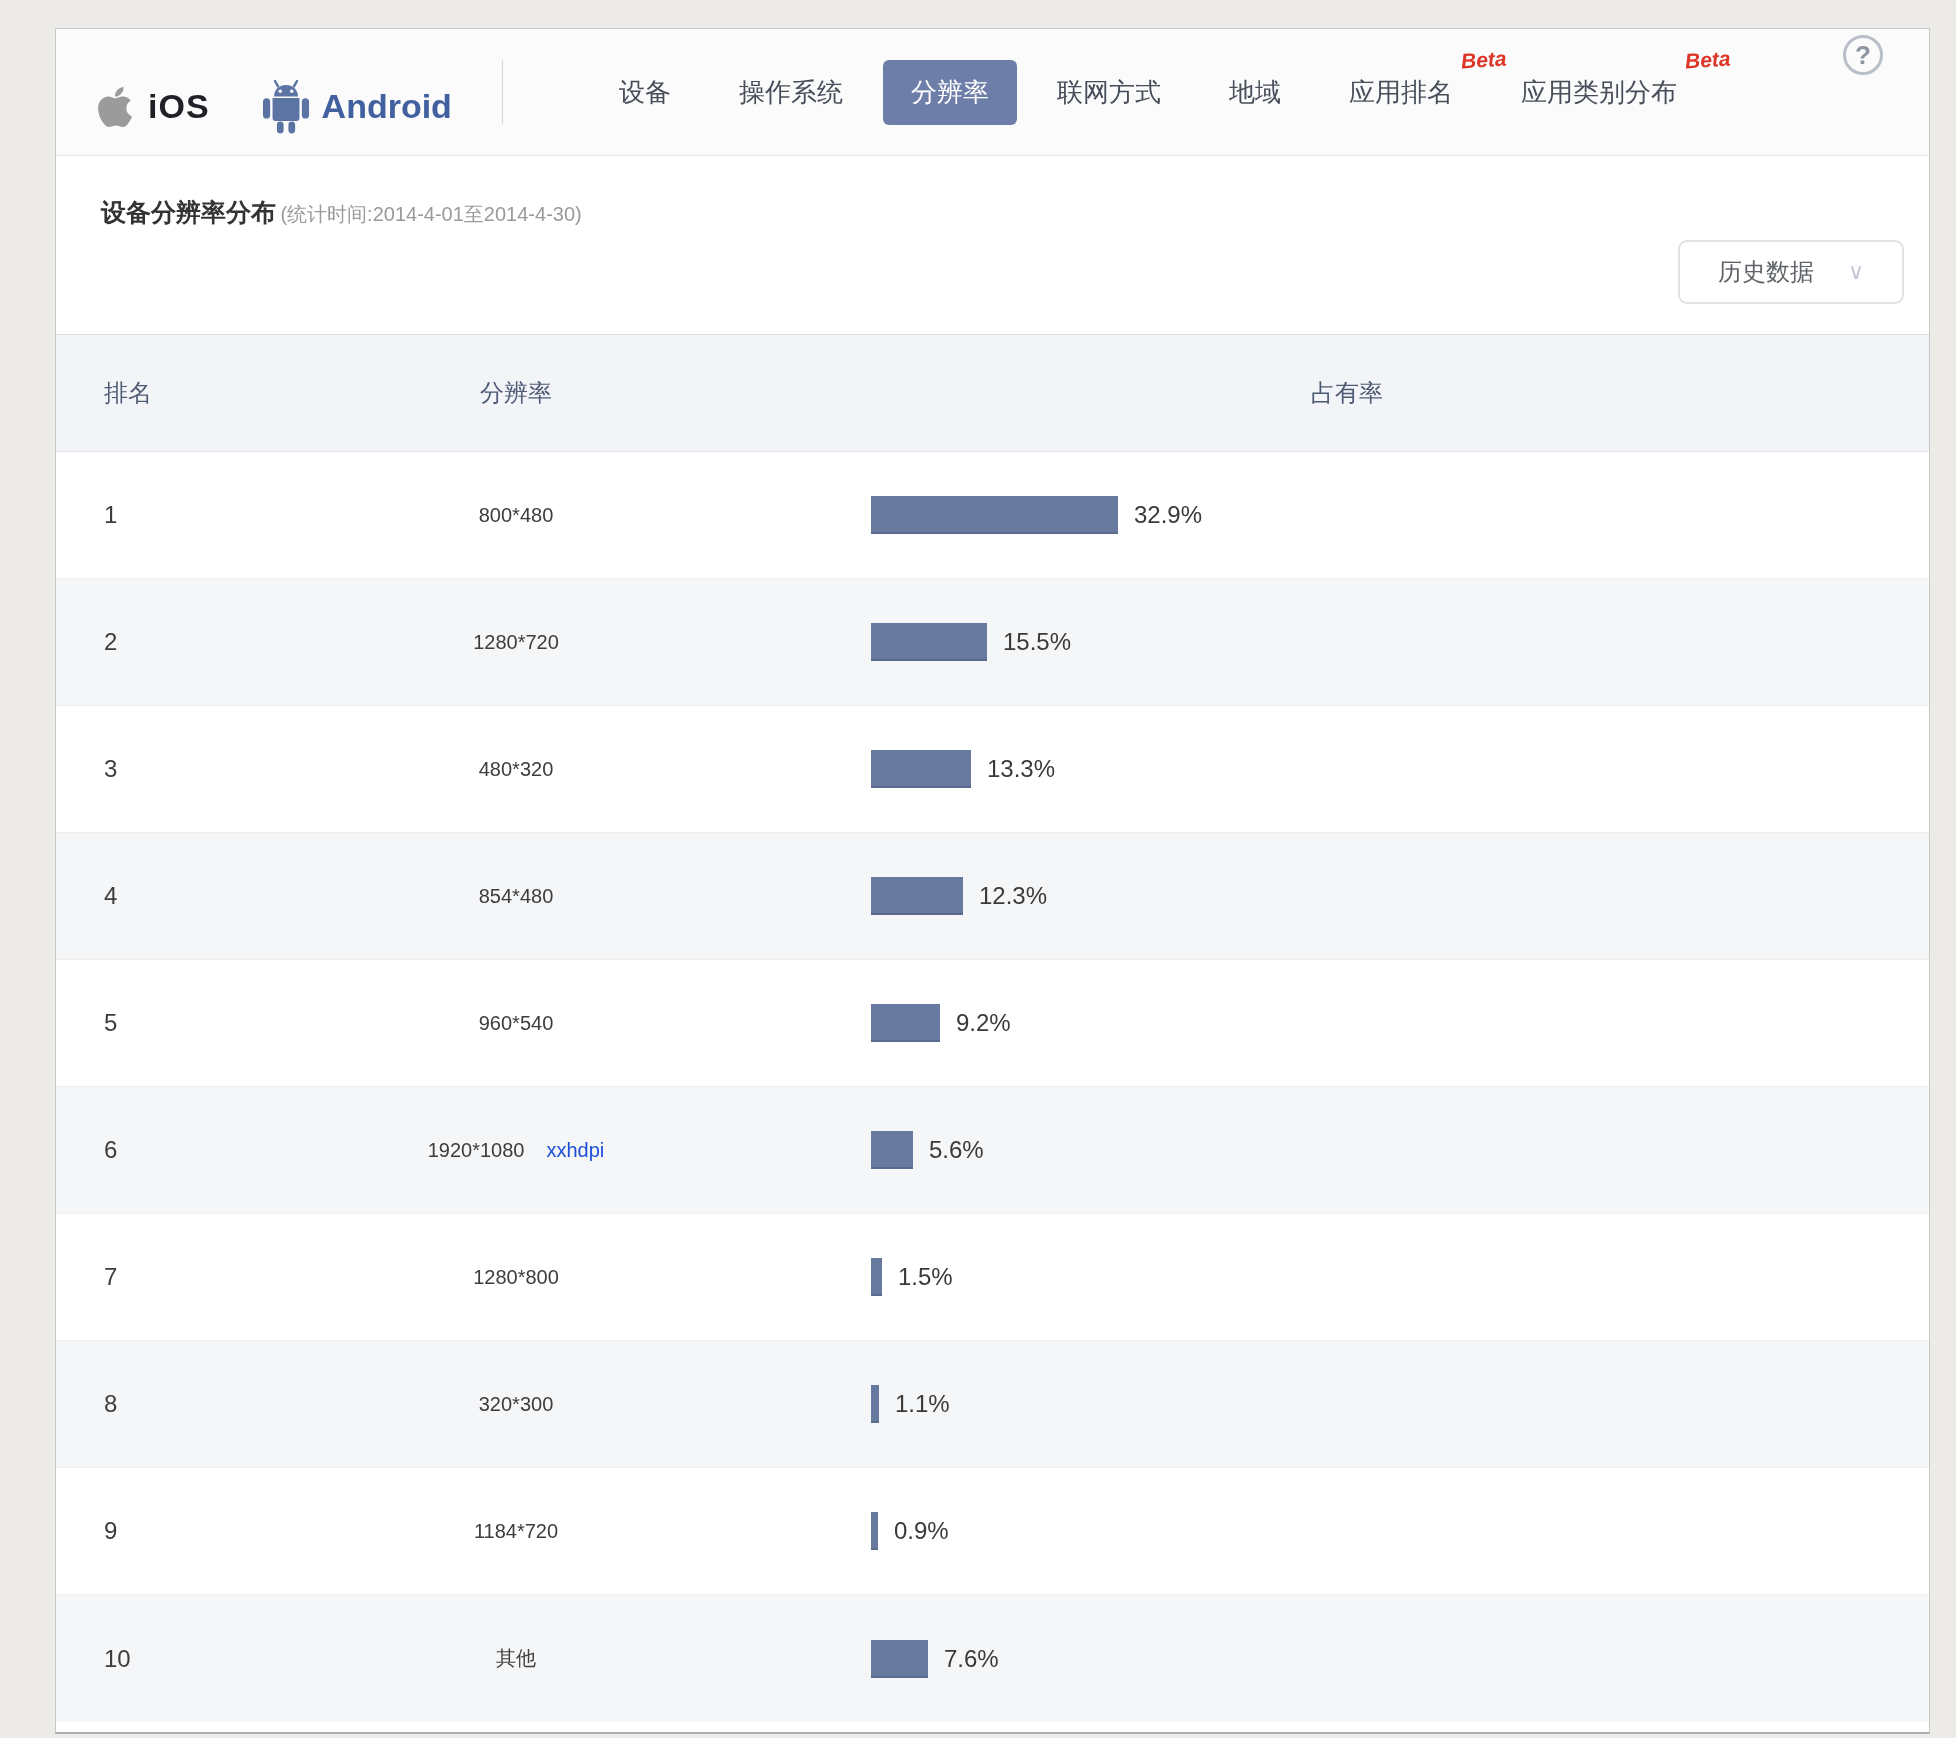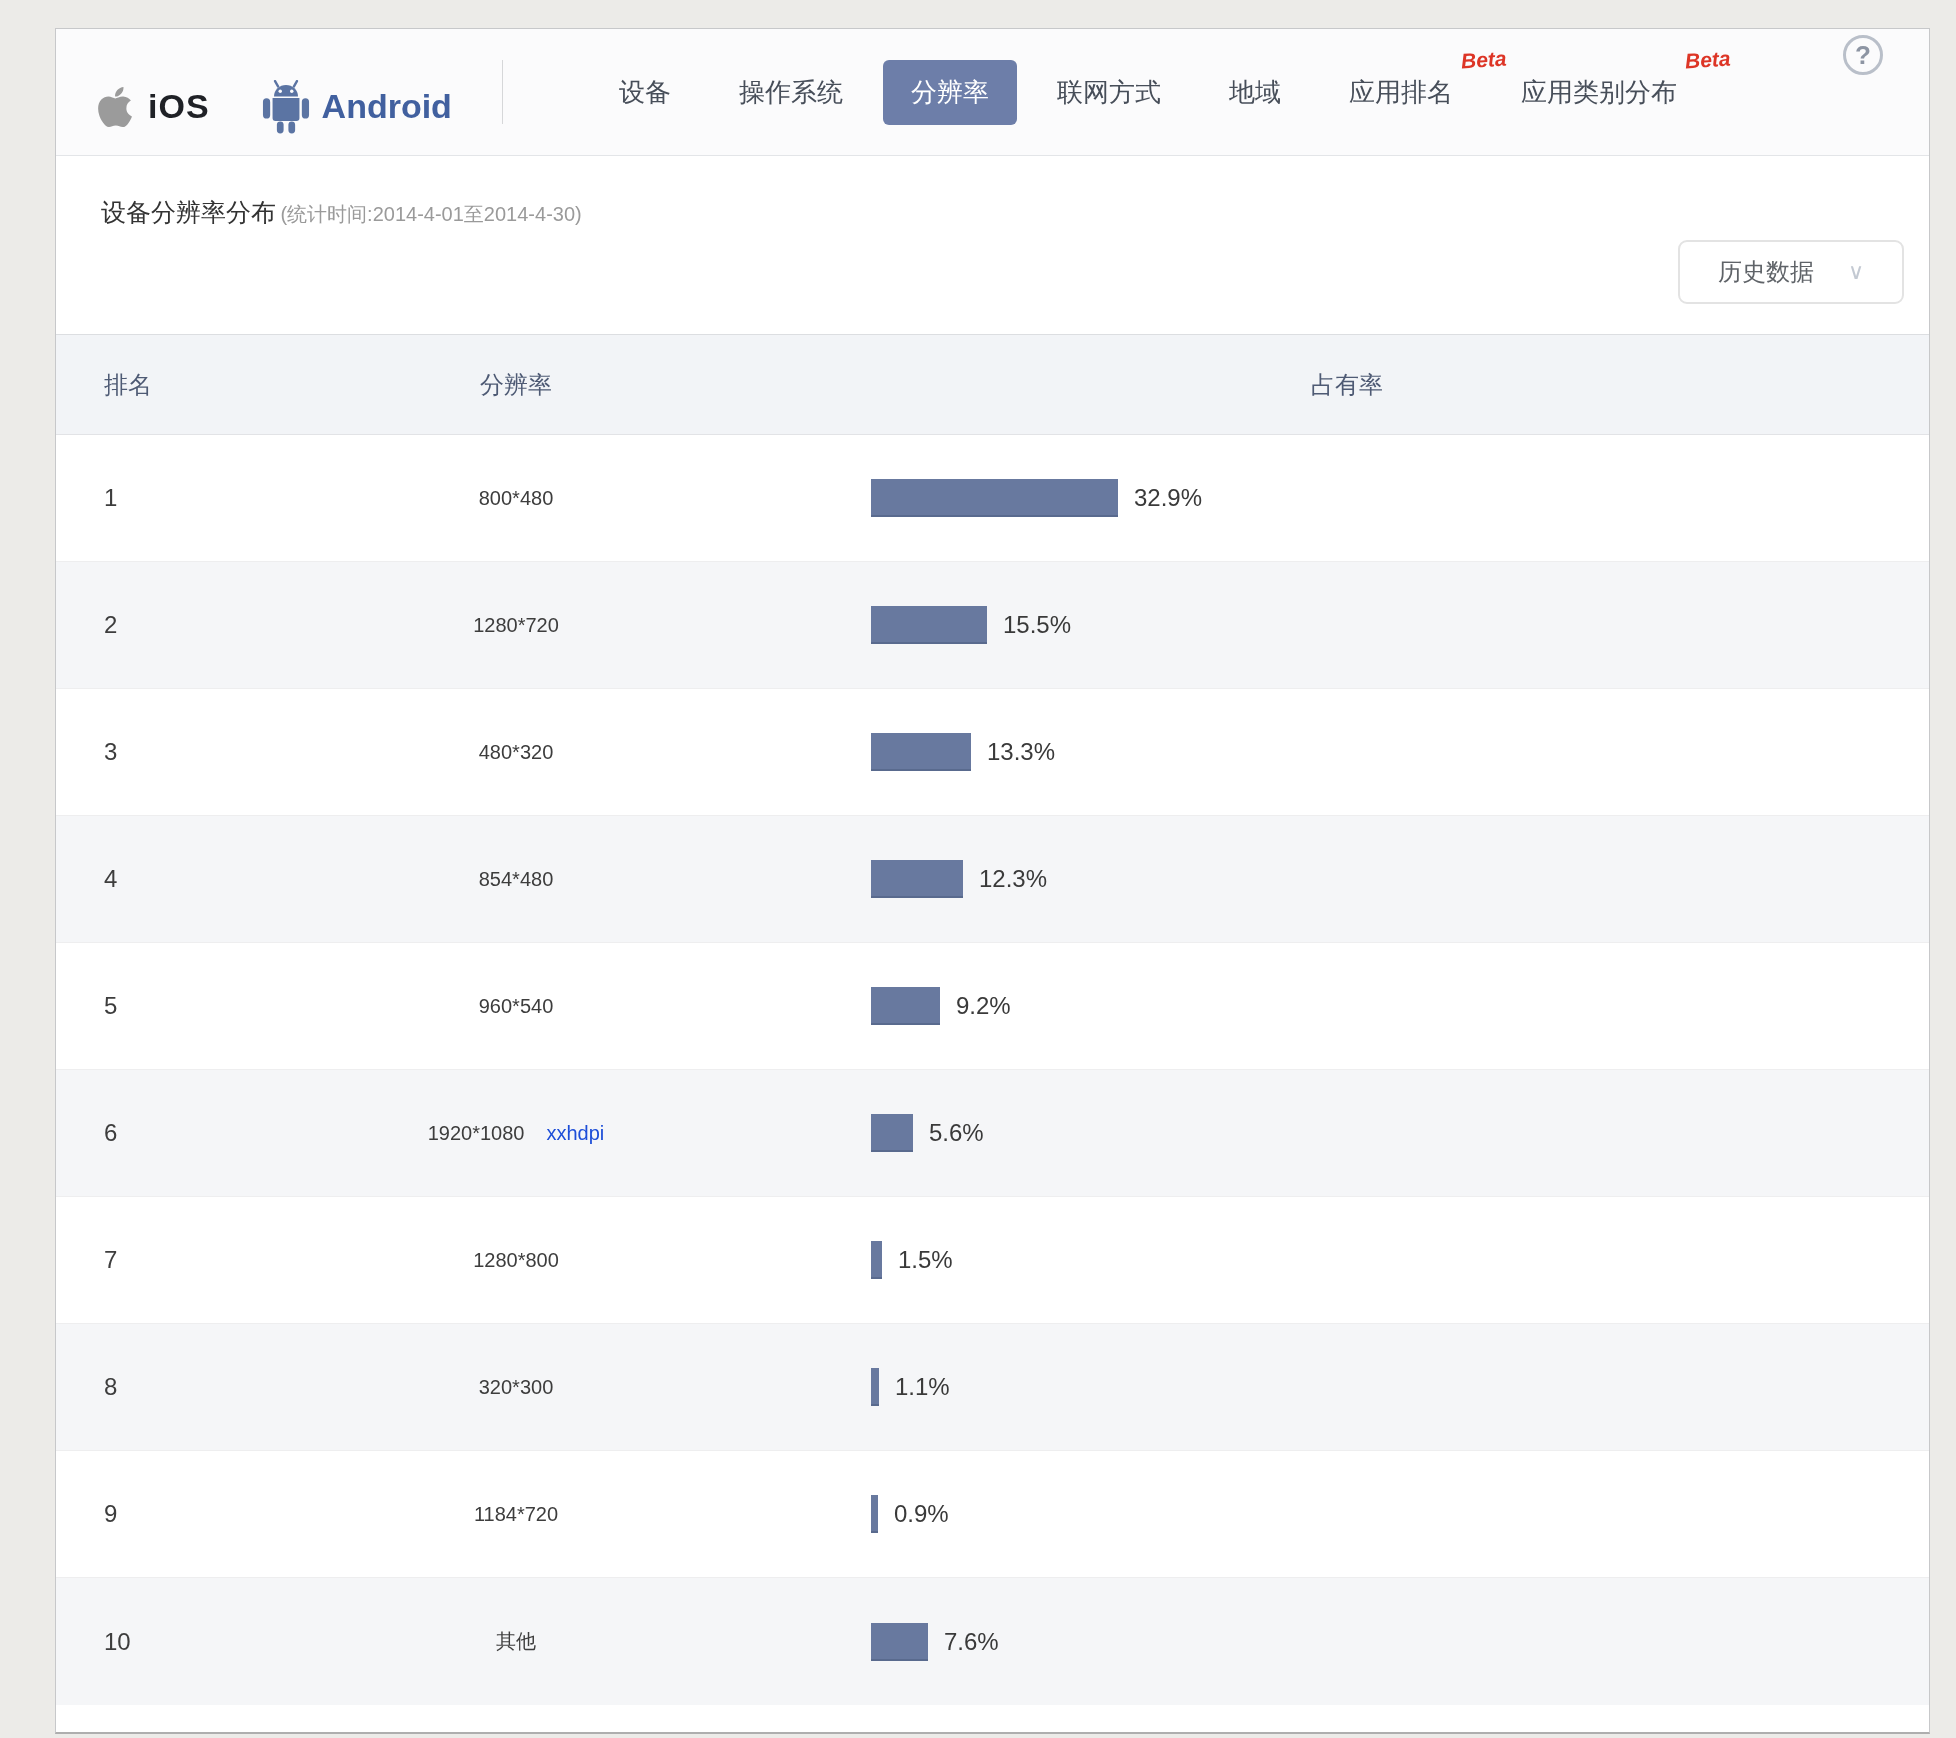--- a/index.html
+++ b/index.html
@@ -21,30 +21,30 @@
          border-radius:6px; cursor:pointer; white-space:nowrap; }
   .tab.active { background:#6d7ea9; color:#ffffff; }
   .beta { position:absolute; top:-12px; right:-26px; color:#dd3526; font-size:21px;
           font-weight:bold; font-style:italic; transform:rotate(-4deg); }
   .help { position:absolute; top:6px; right:46px; width:40px; height:40px; border:3px solid #b9bfc9;
           border-radius:50%; color:#8d95a3; font-size:26px; font-weight:bold;
           display:flex; align-items:center; justify-content:center; }
 
   
   .section-head { height:178px; position:relative; padding:40px 0 0 45px; background:#ffffff; }
-  .sec-title { font-size:25px; font-weight:normal; color:#333333; }
+  .sec-title { font-size:25px; font-weight:bold; color:#333333; }
   .sec-sub { font-size:20px; color:#9a9a9a; }
   .dropdown { position:absolute; right:25px; top:84px; width:226px; height:64px;
               border:2px solid #e3e3e3; border-radius:9px; background:#ffffff;
               display:flex; align-items:center; justify-content:center; cursor:pointer; }
   .dropdown .dd-value { font-size:24px; color:#5f6368; }
   .dropdown .dd-chev { font-size:22px; color:#c3c9d2; margin-left:34px; }
 
   
-  .thead { height:101px; background:#f2f4f7; border-top:1px solid #dcdee1; border-bottom:1px solid #e2e3e6;
+  .thead { height:118px; background:#f2f4f7; border-top:1px solid #dcdee1; border-bottom:1px solid #e2e3e6;
            display:grid; grid-template-columns:150px 620px 1fr; align-items:center;
            color:#4e5a74; font-size:24px; }
   .h-rank { padding-left:48px; }
   .h-res  { text-align:center; }
   .h-share{ padding-left:485px; }
 
   .trow { height:127px; display:grid; grid-template-columns:150px 620px 1fr; align-items:center;
           border-bottom:1px solid #eeeeef; background:#ffffff; }
   .trow.alt { background:#f5f6f8; }
   .trow:last-child { border-bottom:none; }

